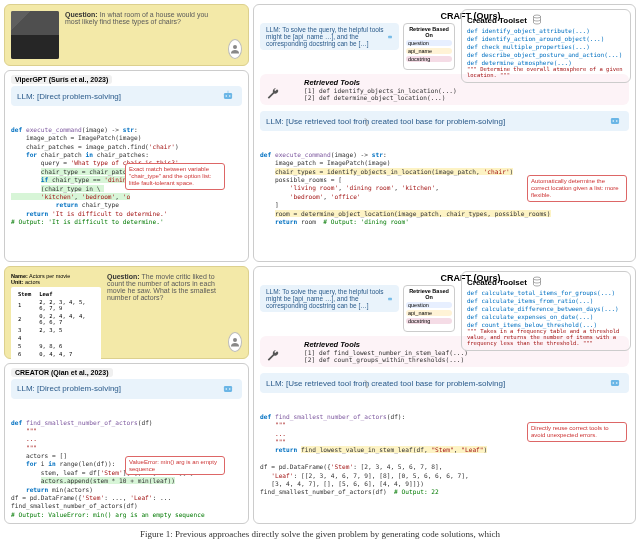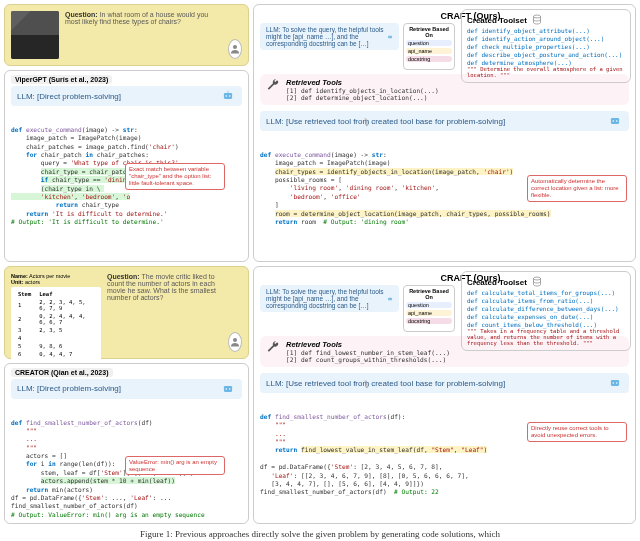--- a/index.html
+++ b/index.html
@@ -114,21 +114,21 @@
     border:1px solid #ccc; border-radius:6px; padding:4px 5px;
     font-size:6px; width:170px;
   }
   .toolset .ts-h { font-weight:bold; font-size:8px; display:flex; align-items:center; gap:4px;}
   .toolset .ts-h .db { width:12px; height:12px; }
   .toolset .tl { color:#0070c1; font-family:ui-monospace,Menlo,monospace; margin-top:1px;}
   .toolset .ds { color:#a31515; font-family:ui-monospace,Menlo,monospace; font-size:5.5px;}
 
   .retrieved {
     background:#fdf3f7; border-radius:6px; padding:4px 6px;
-    display:flex; align-items:flex-start; gap:6px;
+    display:flex; align-items:flex-end; gap:24px;
   }
   .retrieved .wr { width:14px; height:14px; }
   .retrieved .rt-h { font-weight:bold; font-style:italic; font-size:7.5px;}
   .retrieved .rl { font-family:ui-monospace,Menlo,monospace; font-size:6.2px; color:#333;}
 
   .annot {
     position:absolute;
     background:#fff; border:1px solid #d66;
     color:#c33; font-size:6px; padding:2px 3px; border-radius:3px;
     max-width:100px; line-height:1.15;

